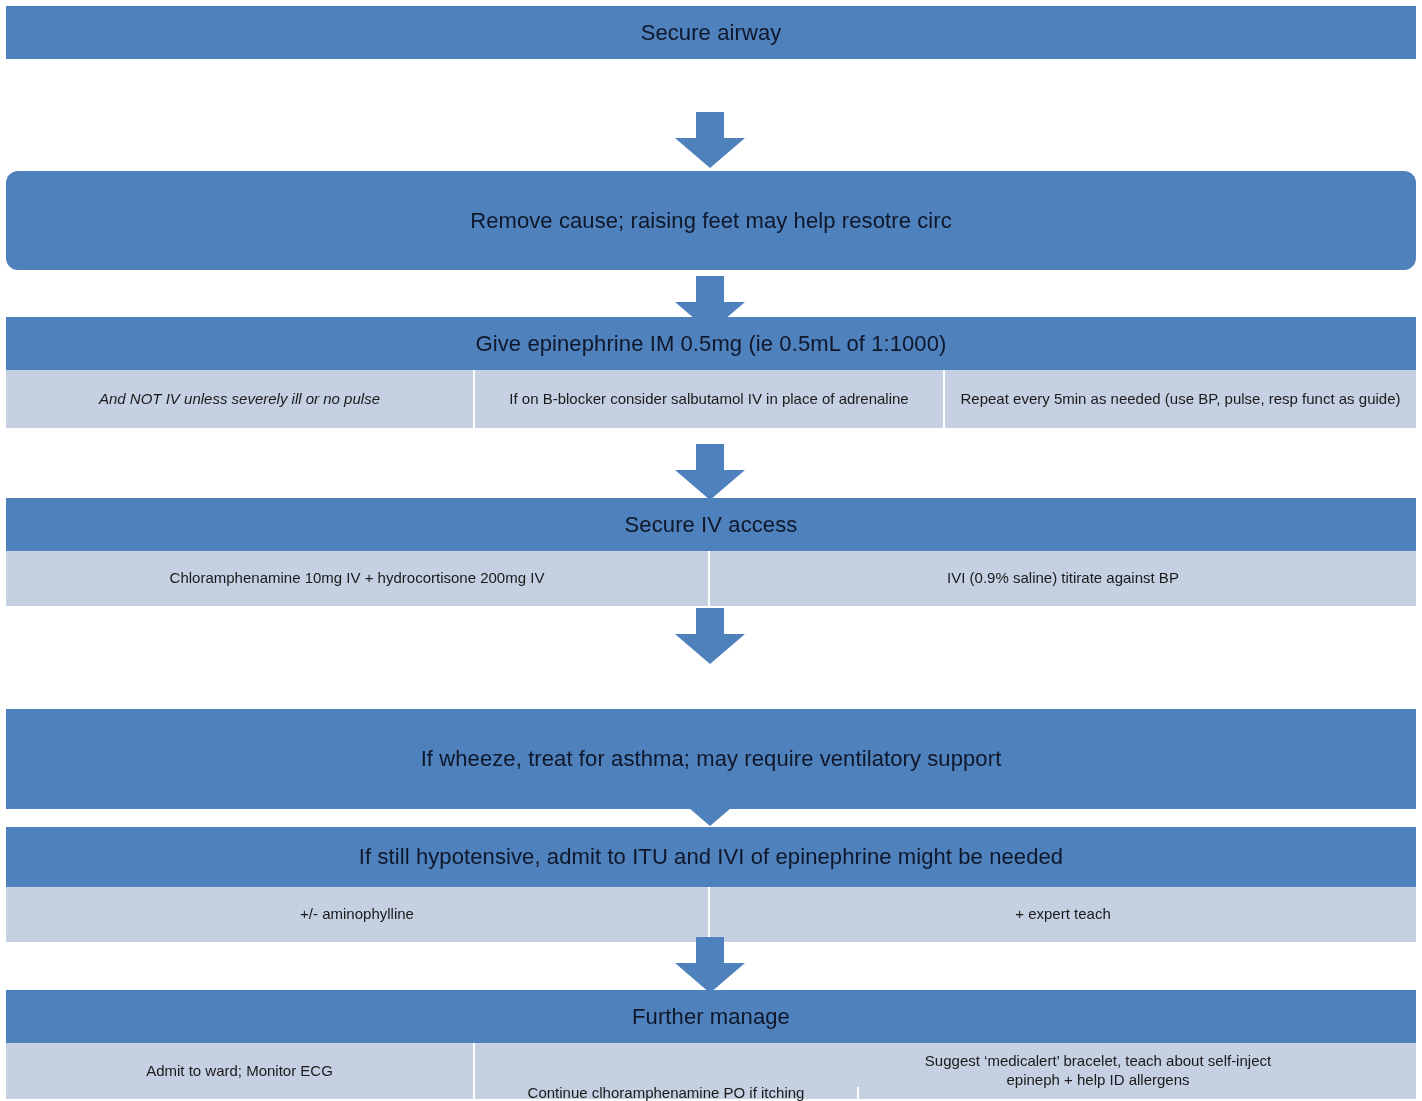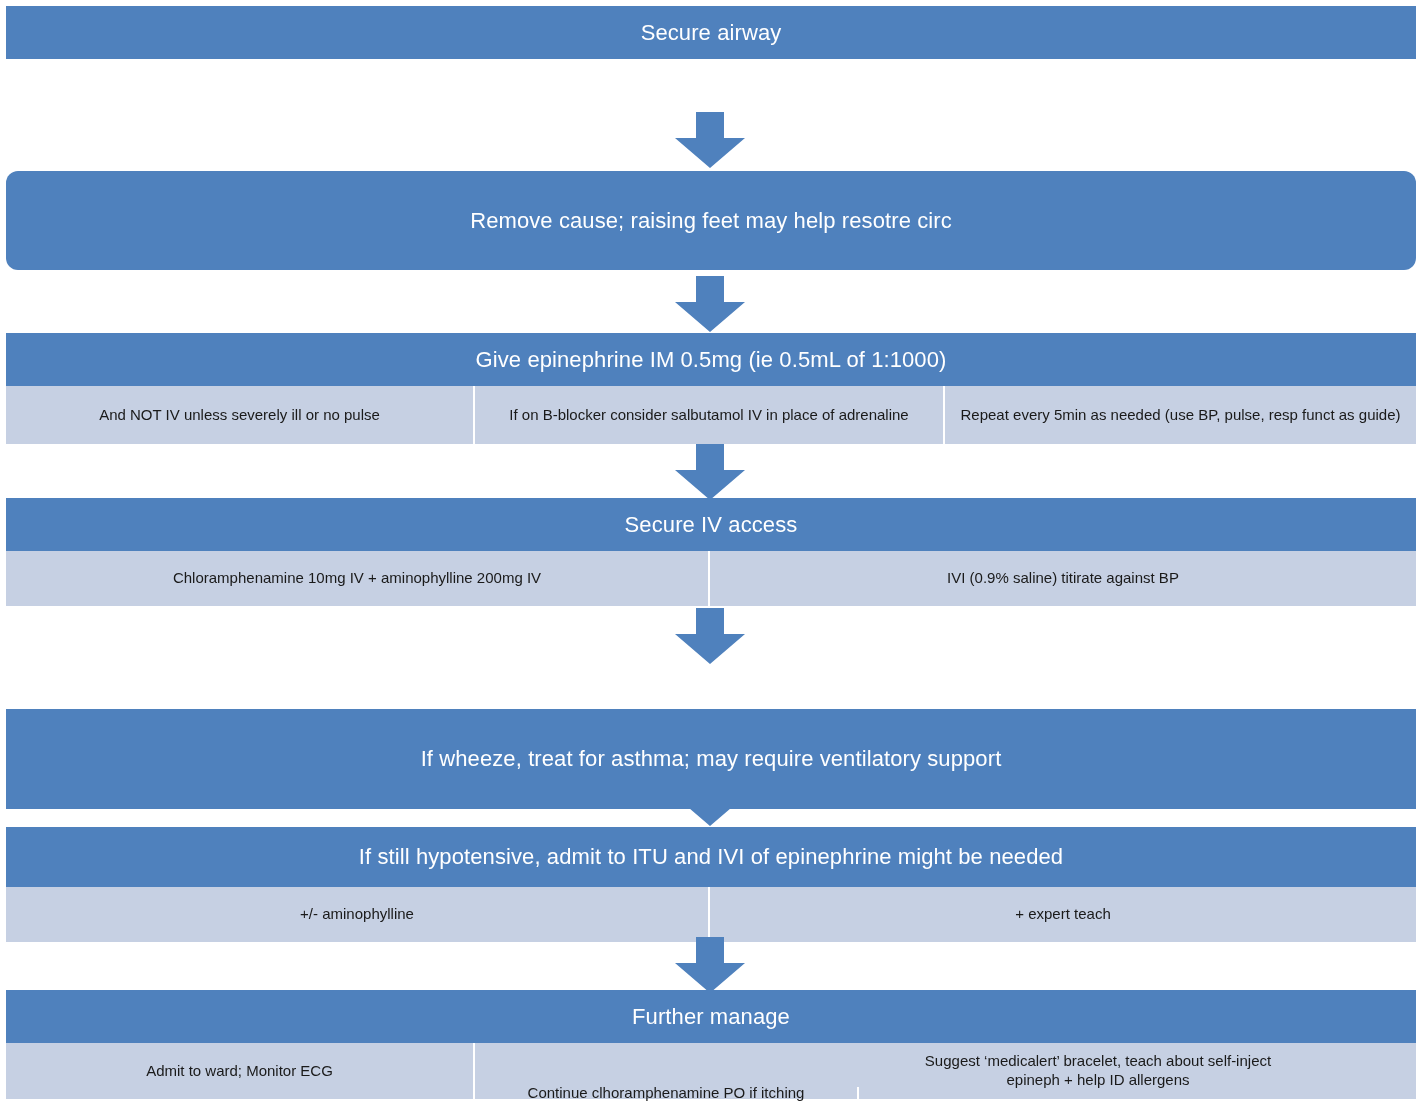--- a/index.html
+++ b/index.html
@@ -19,21 +19,21 @@
     height: 1101px;
   }
   .stage {
     position: absolute;
     left: 6px;
     width: 1410px;
     box-sizing: border-box;
   }
   .header-bar {
     background: #4F81BD;
-    color: #ffffff;
+    color: #0f172a;
     display: flex;
     align-items: center;
     justify-content: center;
     text-align: center;
     box-sizing: border-box;
     padding: 2px 10px;
     line-height: 1.15;
   }
   .header-text {
     font-size: 22px;
@@ -95,26 +95,26 @@
       <span class="header-text">Remove cause; raising feet may help resotre circ</span>
     </div>
   </div>
 
   <div class="arrow" style="top:276px;height:56px;">
     <svg viewBox="0 0 72 56" preserveAspectRatio="none" aria-hidden="true">
       <polygon points="22,0 50,0 50,26 71,26 36,56 1,26 22,26" fill="#4F81BD"></polygon>
     </svg>
   </div>
 
-  <div class="stage" style="top:333px;">
+  <div class="stage" style="top:317px;">
     <div class="header-bar" style="height:53px;">
       <span class="header-text">Give epinephrine IM 0.5mg (ie 0.5mL of 1:1000)</span>
     </div>
     <div class="subrow" style="height:58px;">
-      <div class="subcell" style="width:469px;">
+      <div class="subcell" style="width:469px;font-style:italic;">
         <span>And NOT IV unless severely ill or no pulse</span>
       </div>
       <div class="subcell" style="width:470px;">
         <span>If on B-blocker consider salbutamol IV in place of adrenaline</span>
       </div>
       <div class="subcell" style="width:471px;">
         <span>Repeat every 5min as needed (use BP, pulse, resp funct as guide)</span>
       </div>
     </div>
   </div>
@@ -124,21 +124,21 @@
       <polygon points="22,0 50,0 50,26 71,26 36,56 1,26 22,26" fill="#4F81BD"></polygon>
     </svg>
   </div>
 
   <div class="stage" style="top:498px;">
     <div class="header-bar" style="height:53px;">
       <span class="header-text">Secure IV access</span>
     </div>
     <div class="subrow" style="height:55px;">
       <div class="subcell" style="width:704px;">
-        <span>Chloramphenamine 10mg IV + aminophylline 200mg IV</span>
+        <span>Chloramphenamine 10mg IV + hydrocortisone 200mg IV</span>
       </div>
       <div class="subcell" style="width:706px;">
         <span>IVI (0.9% saline) titirate against BP</span>
       </div>
     </div>
   </div>
 
   <div class="arrow" style="top:608px;height:56px;">
     <svg viewBox="0 0 72 56" preserveAspectRatio="none" aria-hidden="true">
       <polygon points="22,0 50,0 50,26 71,26 36,56 1,26 22,26" fill="#4F81BD"></polygon>

